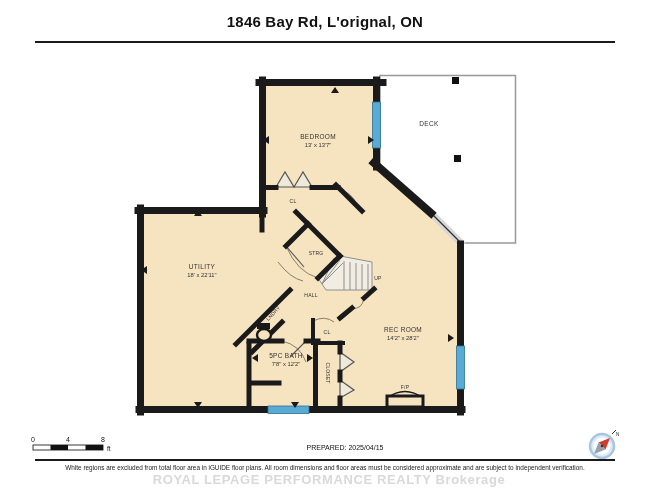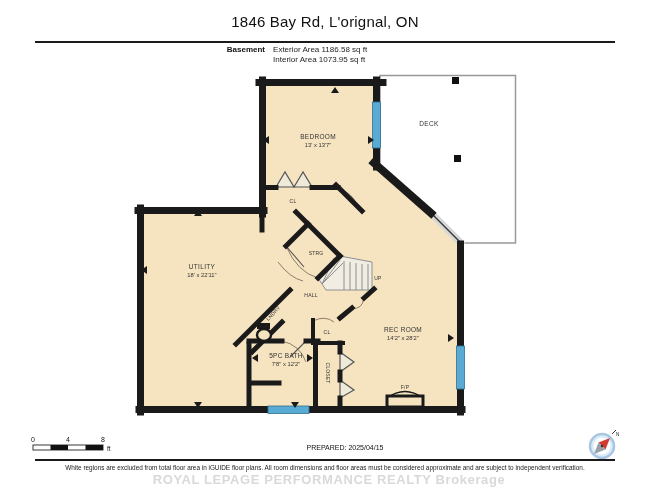--- a/index.html
+++ b/index.html
@@ -1,19 +1,19 @@
 <!DOCTYPE html>
 <html><head>
 <meta charset="utf-8">
 <style>
   html,body{margin:0;padding:0;background:#fff;}
   body{font-family:"Liberation Sans",sans-serif;}
   #page{position:relative;width:650px;height:502px;background:#fff;overflow:hidden;}
   .title{position:absolute;top:13px;left:0;width:100%;text-align:center;
-         font-size:15px;font-weight:normal;color:#111;letter-spacing:.2px;}
+         font-size:15px;font-weight:bold;color:#111;letter-spacing:.2px;}
   .rule-top{position:absolute;top:41px;left:35px;width:580px;height:2px;background:#1a1a1a;}
   .subhdr{position:absolute;top:45px;left:0;width:100%;display:flex;justify-content:center;}
   .subhdr-inner{display:flex;gap:8px;transform:translateX(-28px);}
   .floor-label{font-size:8px;font-weight:bold;color:#111;line-height:10px;}
   .area-lines{font-size:8px;color:#222;line-height:10px;}
   .rule-bot{position:absolute;top:459px;left:35px;width:580px;height:2px;background:#1a1a1a;}
   .disclaimer{position:absolute;top:464px;left:0;width:100%;text-align:center;
               font-size:6.4px;color:#222;}
   .watermark{position:absolute;top:472px;left:4px;width:100%;text-align:center;
              font-size:13px;font-weight:bold;color:#d9d9d9;letter-spacing:.6px;}
@@ -33,29 +33,20 @@
   .prepared{font-size:7px;fill:#111;text-anchor:middle;}
 </style>
 </head>
 <body>
 
 <div id="page">
 
   <div class="title">1846 Bay Rd, L'orignal, ON</div>
   <div class="rule-top"></div>
 
-  <div class="subhdr">
-    <div class="subhdr-inner">
-      <div class="floor-label">Basement</div>
-      <div class="area-lines">
-        <div>Exterior Area 1186.58 sq ft</div>
-        <div>Interior Area 1073.95 sq ft</div>
-      </div>
-    </div>
-  </div>
 
   <svg width="650" height="502" viewBox="0 0 650 502" style="position:absolute;top:0;left:0;">
 
     <g>
       <path d="M380,75.5 L515.5,75.5 L515.5,243 L463,243 L380,166 Z" fill="#ffffff" stroke="#999999" stroke-width="1.5"></path>
       <rect x="452" y="77" width="7" height="7" fill="#111"></rect>
       <rect x="454" y="155" width="7" height="7" fill="#111"></rect>
     </g>
 
     <path d="M262,82 L377,82 L377,164 L430,212 L462,244 L462,410 L137,410 L137,211 L262,211 Z" fill="#f6e3c0"></path>

